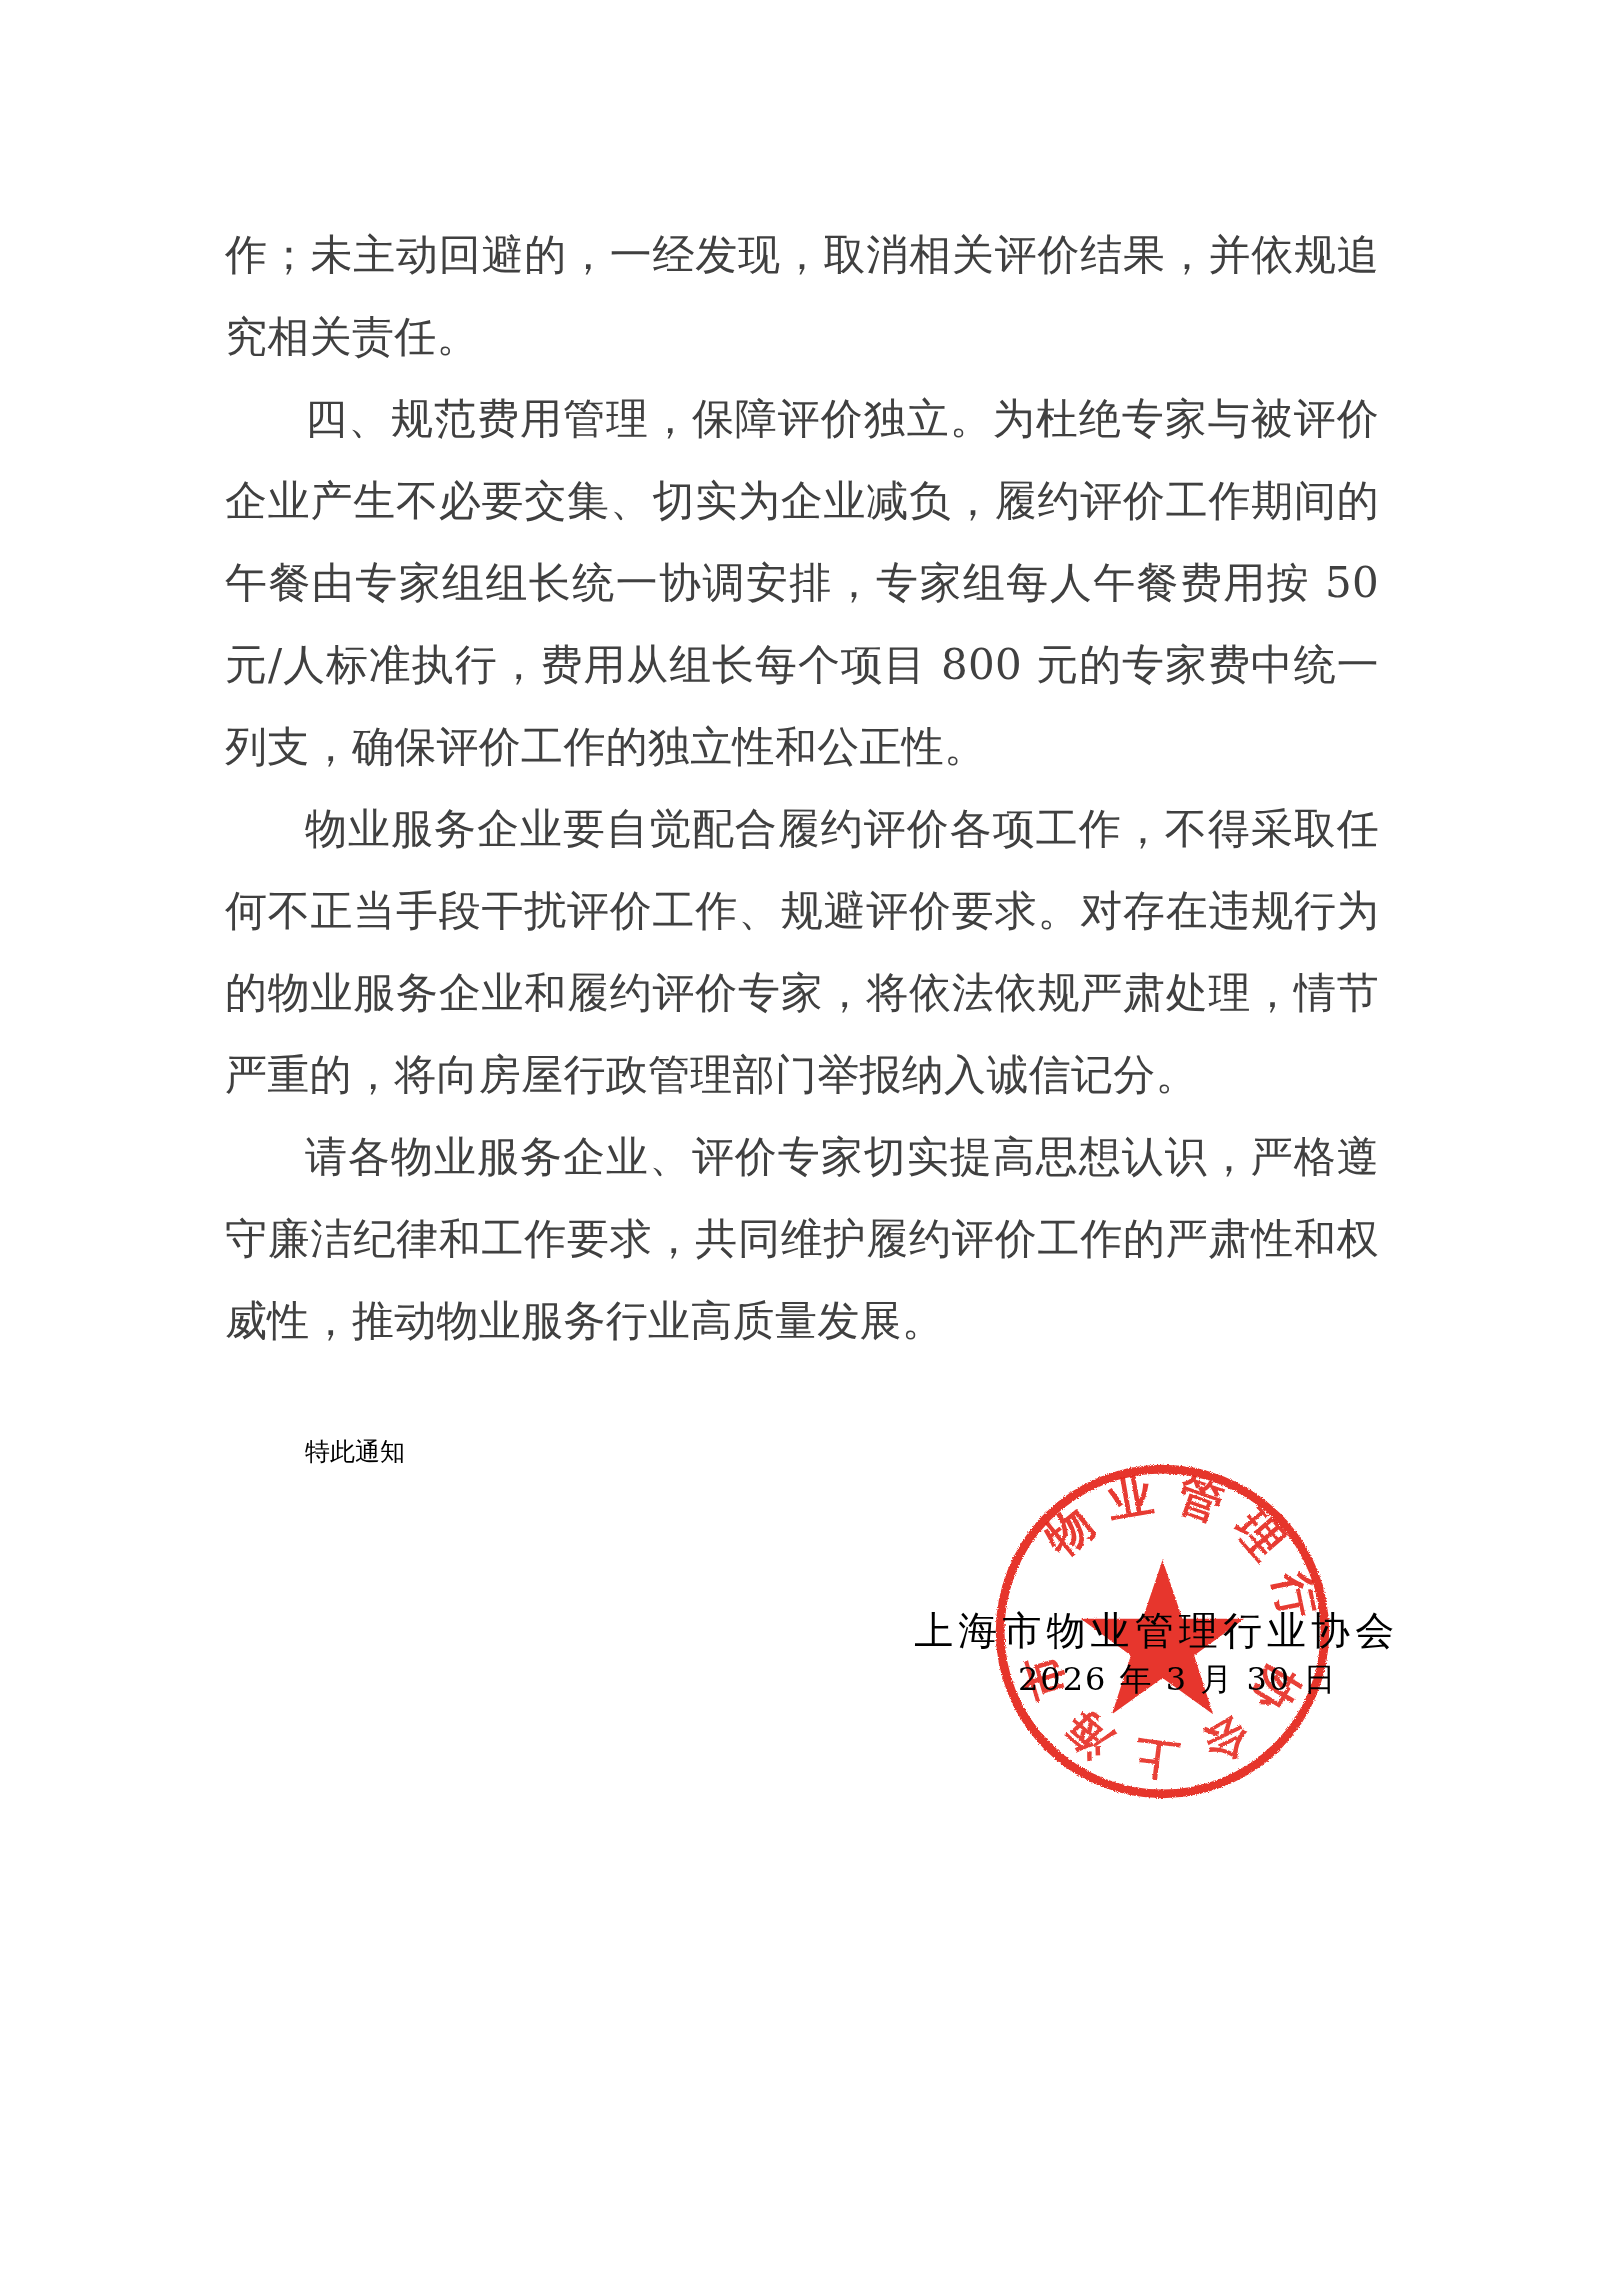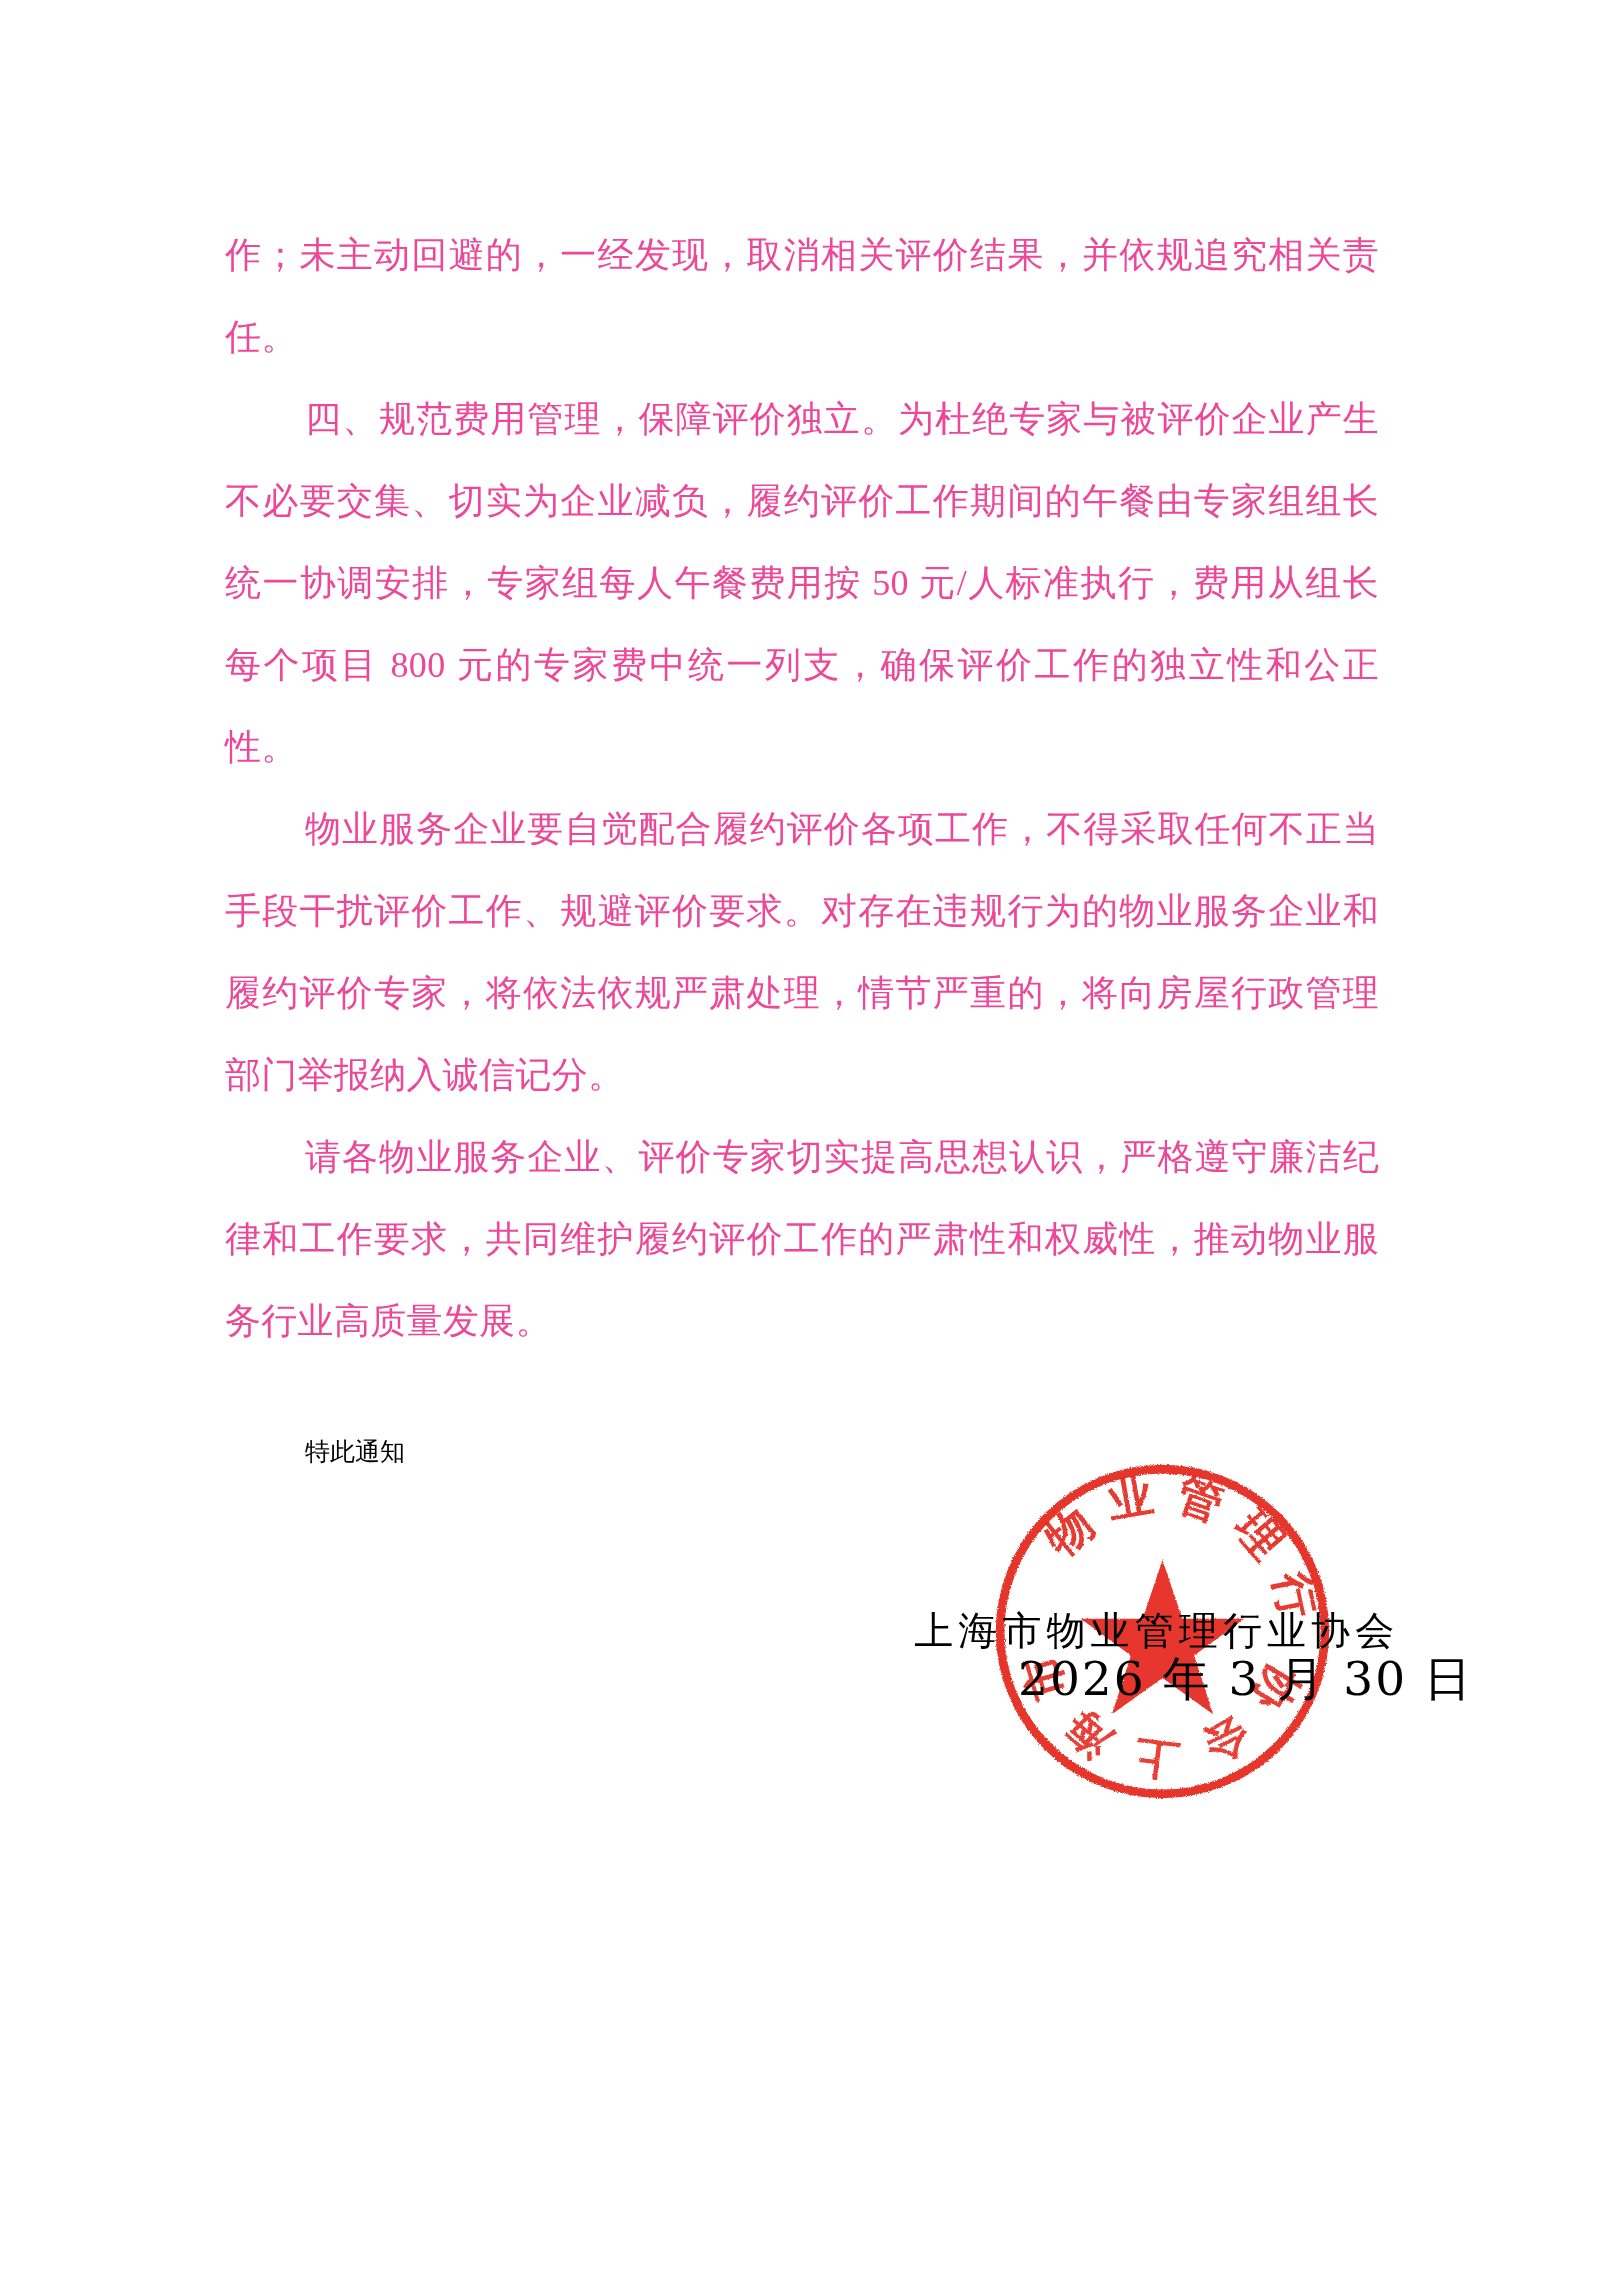--- a/index.html
+++ b/index.html
@@ -25,30 +25,29 @@
 
   
   #doc-body {
     position: absolute;
     left: 225px;
     top: 214px;
     width: 1154px;
   }
 
   .para {
-    font-size: 36px;
+    font-size: 42px;
     line-height: 82px;
     letter-spacing: 0.3px;
     text-align: justify;
     text-justify: inter-character;
     margin: 0;
-    color: #ec4899;
+    color: #404040;
     font-weight: 400;
     white-space: normal;
-    font-family: Liberation Serif, serif;
   }
   .para.indent {
     text-indent: 80px;
   }
 
   
   #closing {
     position: absolute;
     left: 225px;
     top: 1411px;
@@ -90,21 +89,21 @@
     color: #000000;
     z-index: 5;
     margin-top: 40px;
   }
   
   #sign-date {
     position: absolute;
     left: 113px;
     top: 199px;
     width: 409px;
-    font-size: 47px;
+    font-size: 32px;
     line-height: 56px;
     letter-spacing: 2px;
     white-space: nowrap;
     color: #000000;
     z-index: 5;
   }
 </style>
 </head>
 <body>
 

